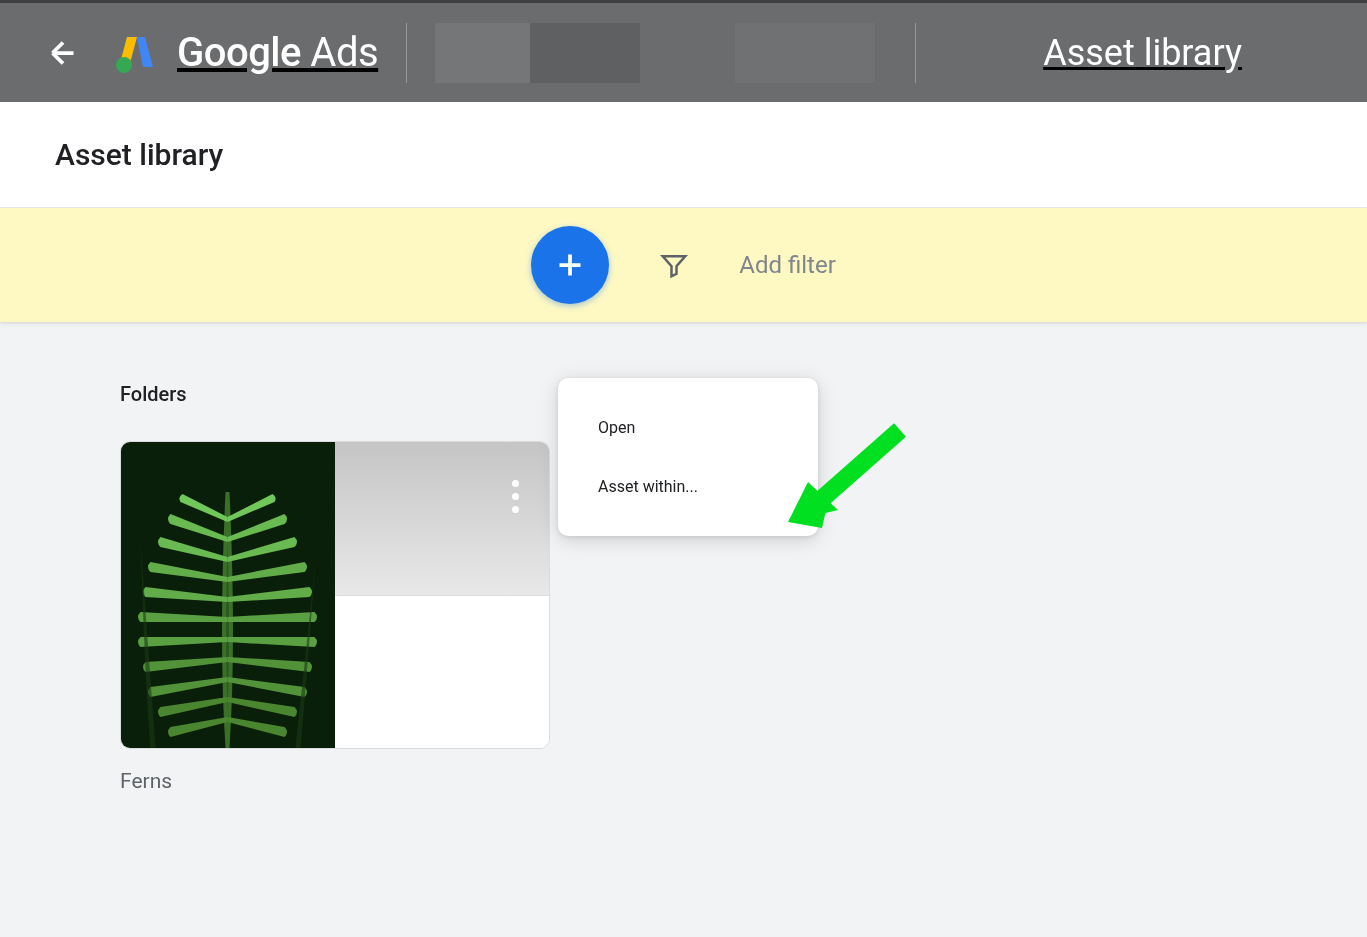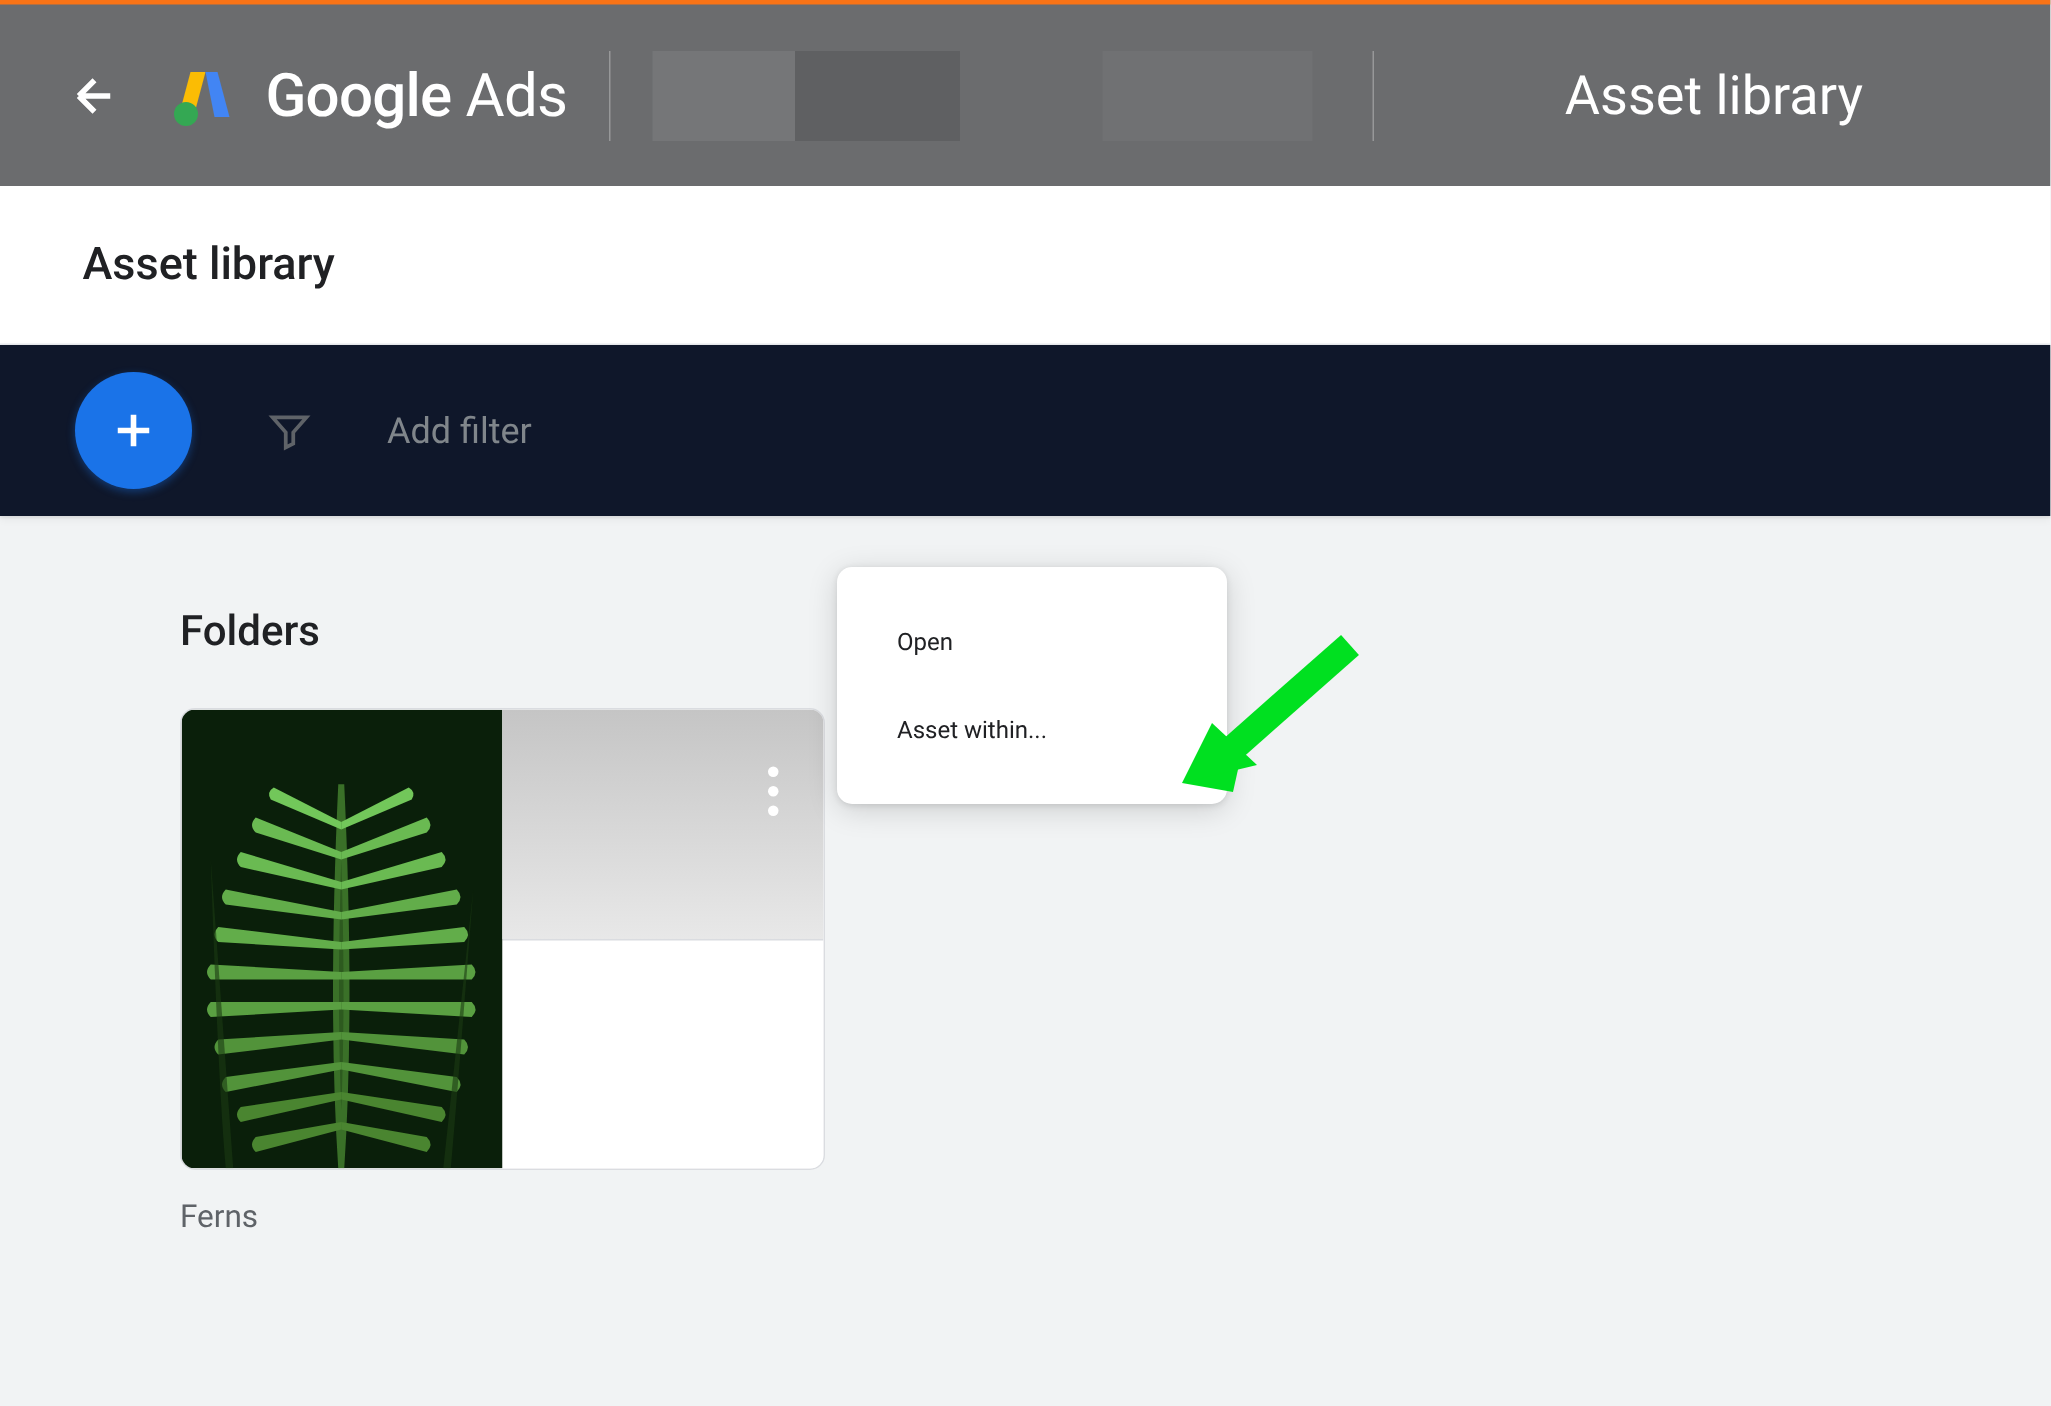--- a/index.html
+++ b/index.html
@@ -11,25 +11,26 @@
       font-family: 'Google Sans', Roboto, Arial, sans-serif;
       background: #f1f3f4;
       width: 1367px;
       height: 937px;
       overflow: hidden;
       position: relative;
     }
     
     .header {
       background: #6b6c6e;
-      height: 124px;
+      height: 102px;
       display: flex;
       align-items: center;
       padding: 0 45px;
-      border-top: 3px solid #f97316;
+      border-top: 3px solid #404040;
+      text-decoration: underline;
     }
     .back-arrow {
       color: white;
       display: flex;
       align-items: center;
       justify-content: center;
       cursor: pointer;
       margin-right: 30px;
     }
     .back-arrow svg {
@@ -76,28 +77,29 @@
       padding: 35px 55px;
       border-bottom: 1px solid #e8eaed;
     }
     .page-title {
       font-size: 30px;
       color: #202124;
       font-weight: 500;
     }
     
     .toolbar-section {
-      background: #0f172a;
+      background: #fef9c3;
       padding: 18px 50px;
       display: flex;
       align-items: center;
       gap: 50px;
       box-shadow: 0 1px 2px rgba(0,0,0,0.08), 0 2px 6px rgba(0,0,0,0.06);
       position: relative;
       z-index: 5;
+      justify-content: center;
     }
     .fab-button {
       width: 78px;
       height: 78px;
       border-radius: 50%;
       background: #1a73e8;
       display: flex;
       align-items: center;
       justify-content: center;
       cursor: pointer;
@@ -119,21 +121,21 @@
     }
     .add-filter-text {
       color: #80868b;
       font-size: 24px;
     }
     
     .content-area {
       padding: 60px 120px;
     }
     .section-heading {
-      font-size: 28px;
+      font-size: 20px;
       color: #202124;
       font-weight: 500;
       margin-bottom: 35px;
     }
     
     .folder-card {
       width: 430px;
       border-radius: 10px;
       overflow: hidden;
       background: white;

